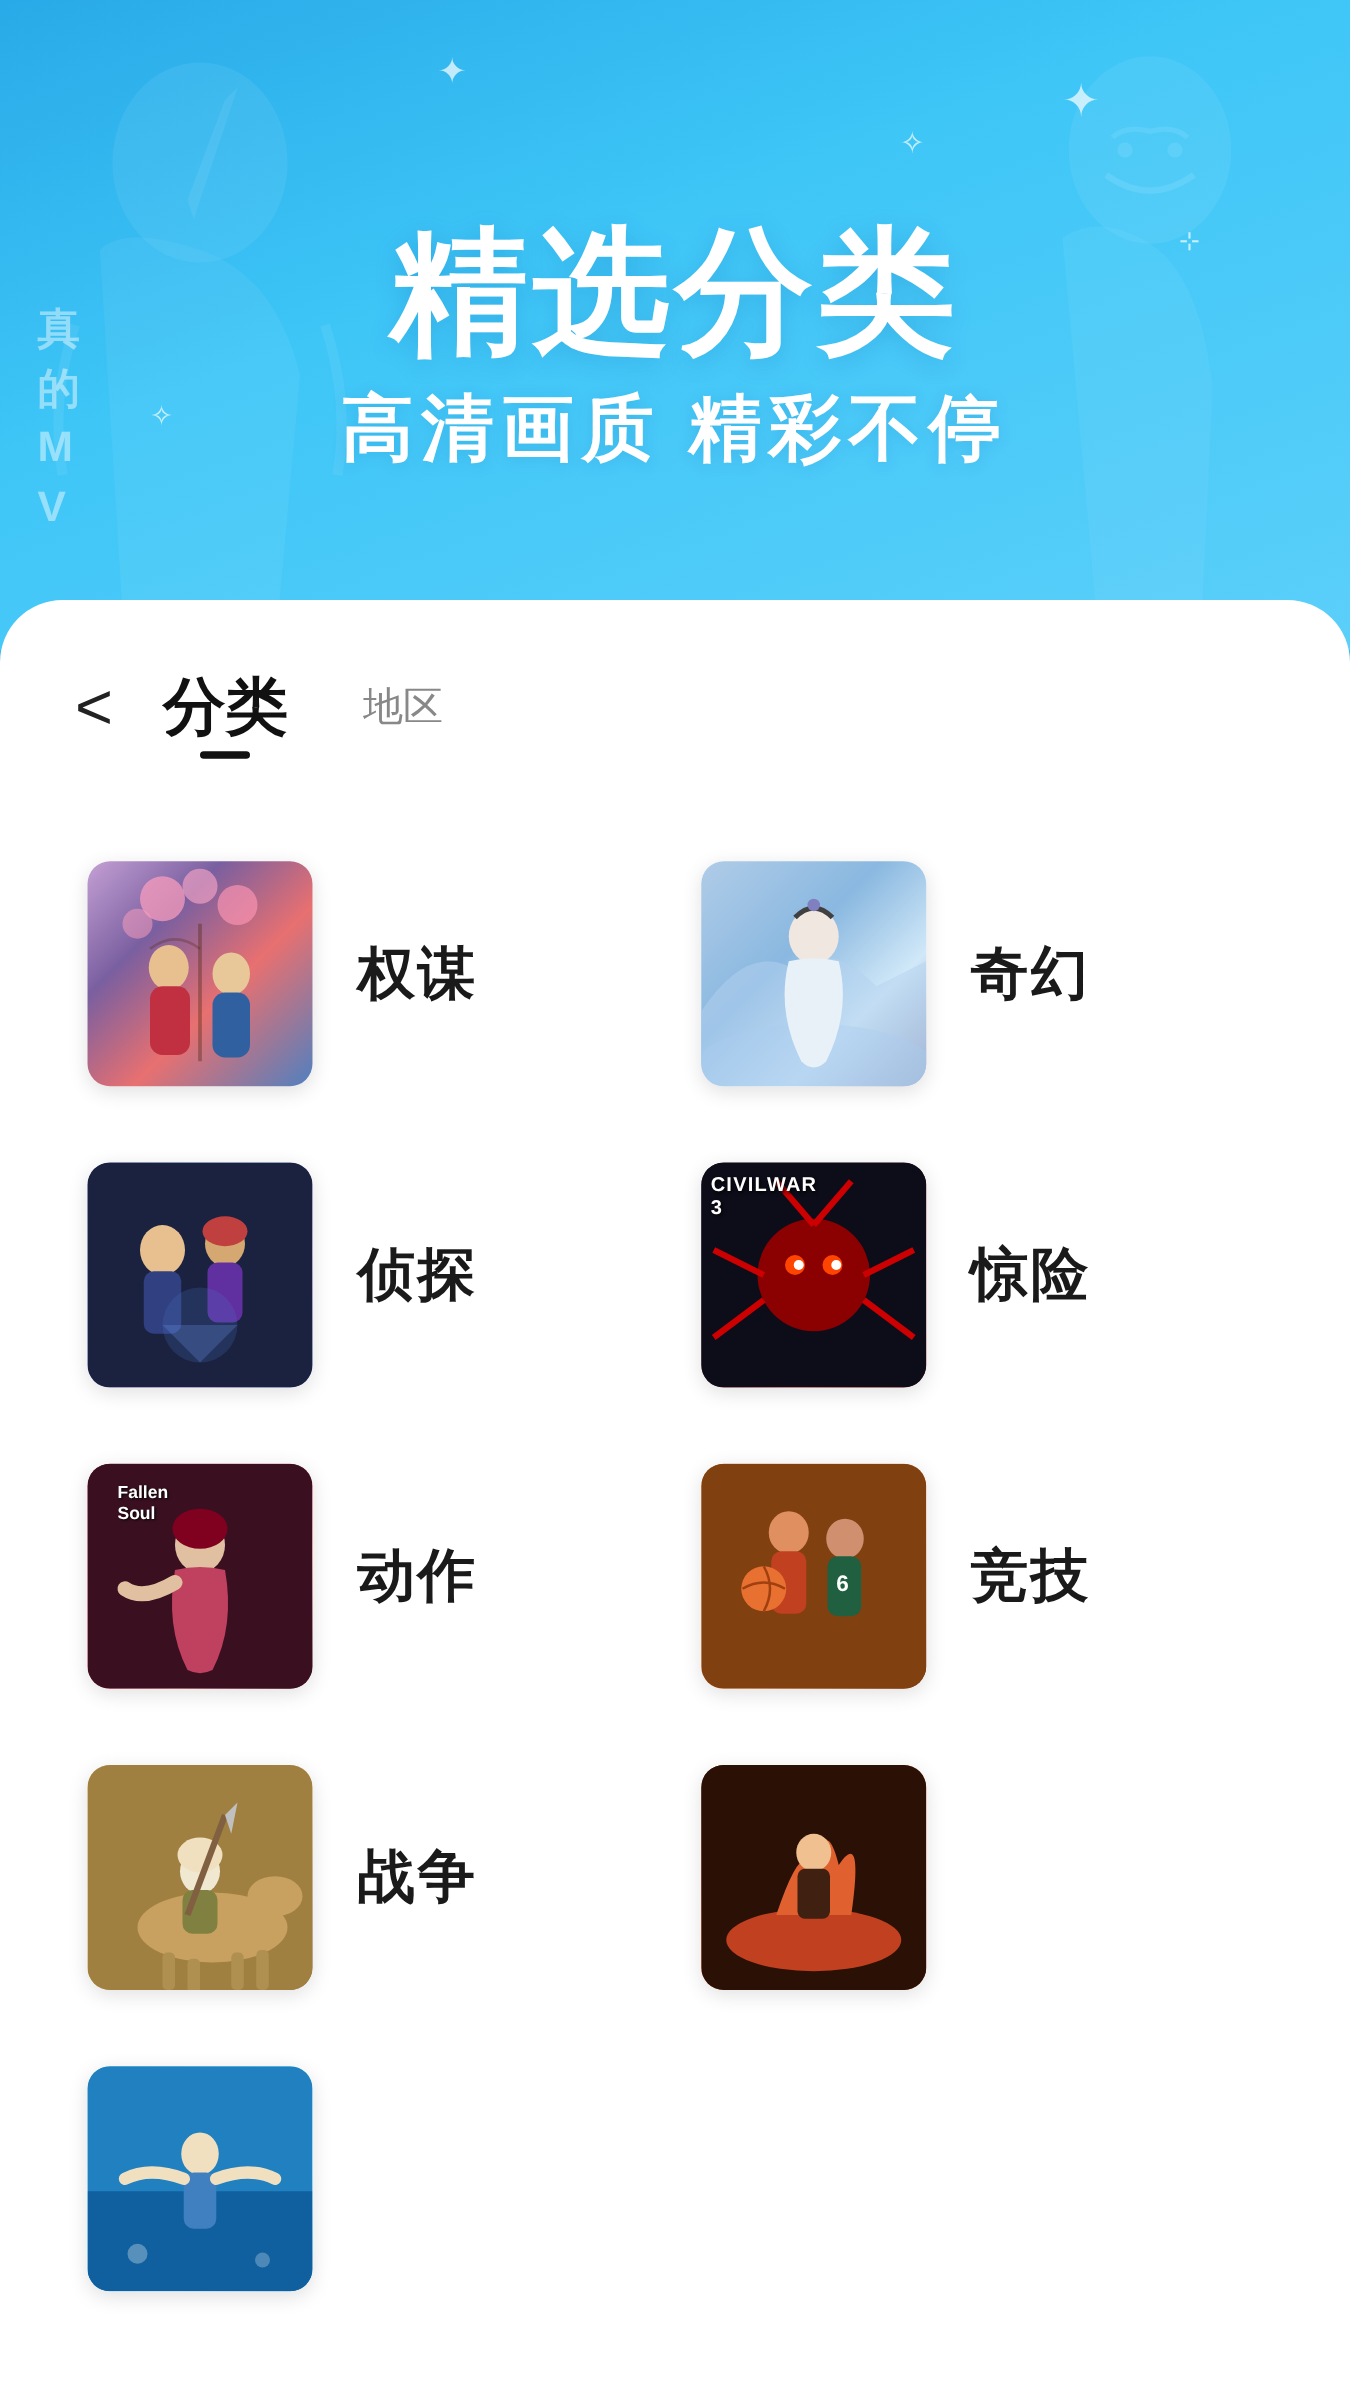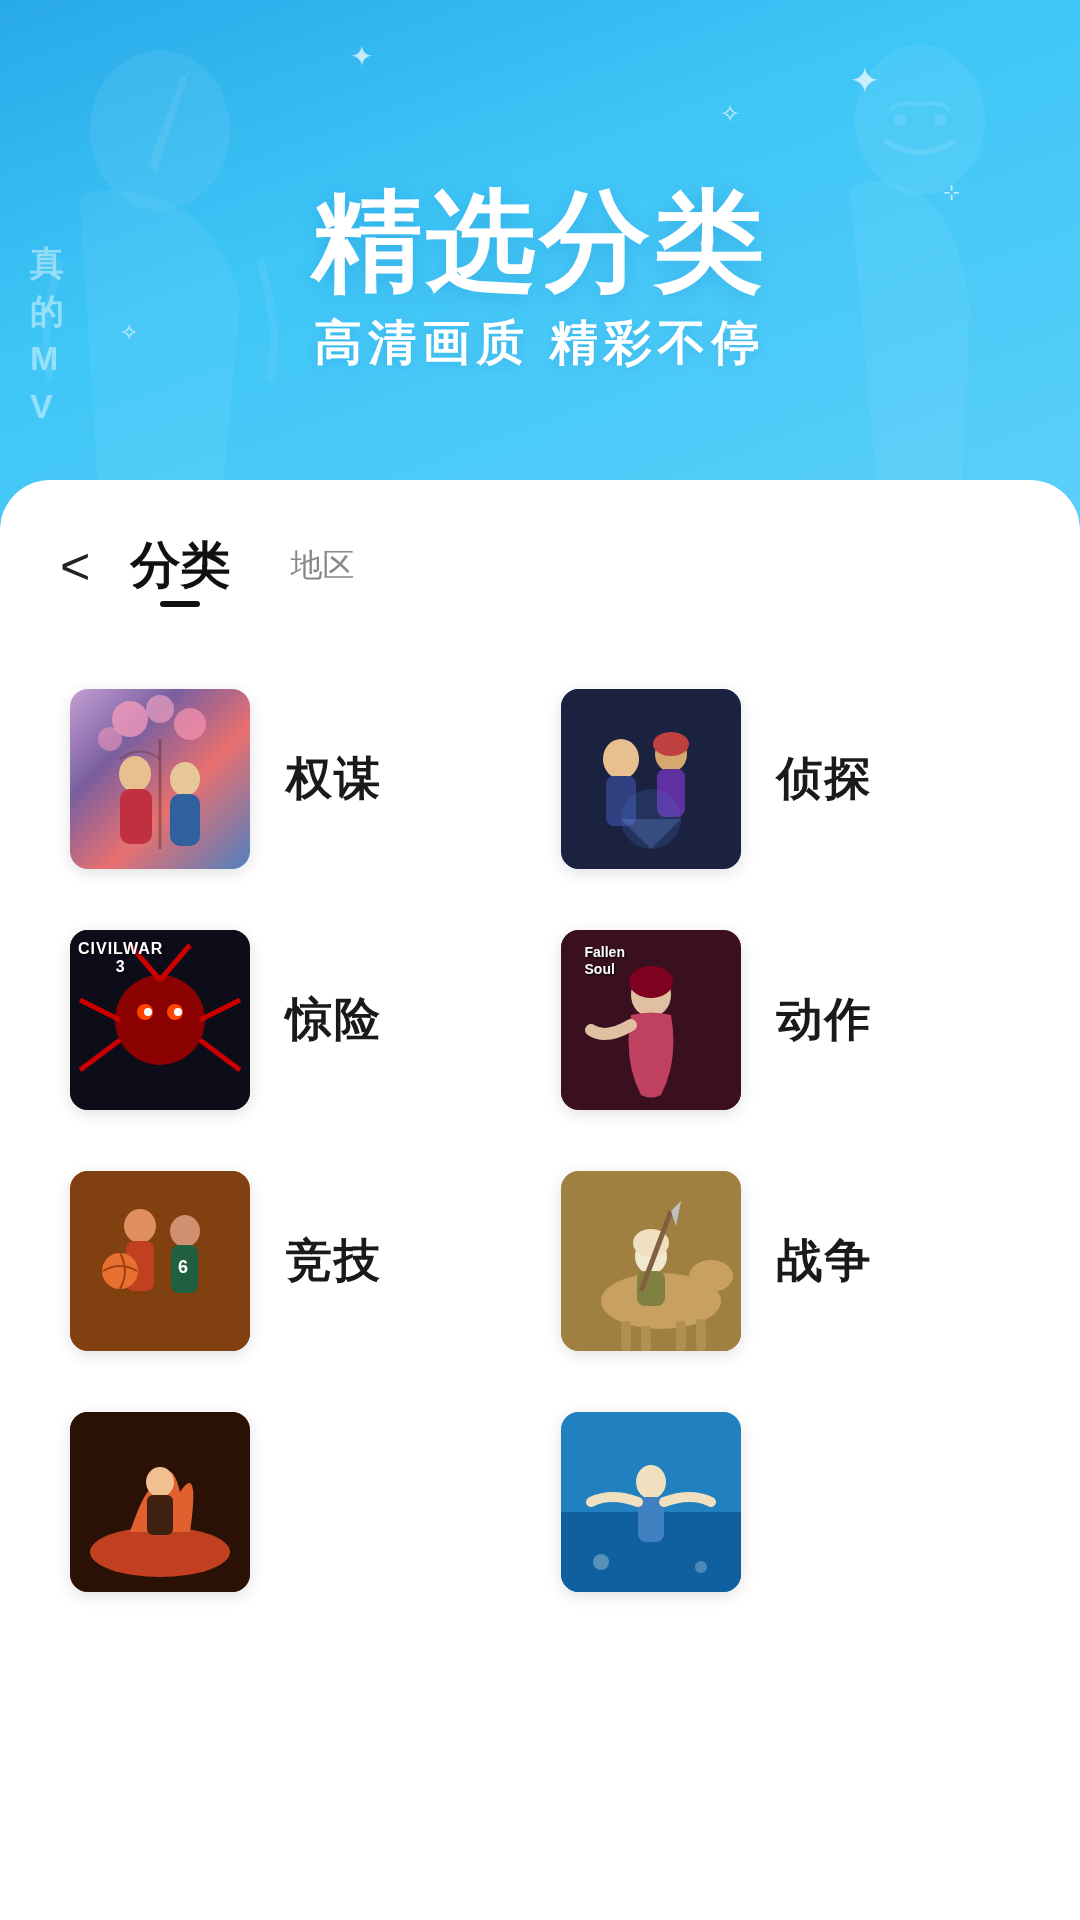--- a/index.html
+++ b/index.html
@@ -67,21 +67,21 @@
       font-size: 110px;
       font-weight: 900;
       color: #fff;
       letter-spacing: 4px;
       line-height: 1.1;
       text-shadow: 0 4px 20px rgba(0,80,160,0.18);
       margin-top: 34px;
     }
 
     .title-sub {
-      font-size: 48px;
+      font-size: 58px;
       font-weight: 700;
       color: #fff;
       letter-spacing: 6px;
       margin-top: 10px;
       text-shadow: 0 2px 12px rgba(0,80,160,0.15);
     }
 
     
     .watermark-left {
       position: absolute;
@@ -179,21 +179,20 @@
       background: linear-gradient(135deg, #c4a0d4 0%, #7a5fa0 30%, #e87070 60%, #5080c0 100%);
     }
     .thumb-qihuan {
       background: linear-gradient(135deg, #b0cce8 0%, #8ab8e0 40%, #d0e8f8 70%, #9098b8 100%);
     }
     .thumb-zhentan {
       background: linear-gradient(135deg, #304070 0%, #5070b0 40%, #a080c0 70%, #4060a0 100%);
     }
     .thumb-jingxian {
       background: linear-gradient(135deg, #1a1a2e 0%, #3a1a1a 40%, #c04040 70%, #801010 100%);
-      text-align: center;
     }
     .thumb-dongzuo {
       background: linear-gradient(135deg, #6a1a2a 0%, #c04860 40%, #f08080 70%, #3a1018 100%);
     }
     .thumb-jingji {
       background: linear-gradient(135deg, #c07030 0%, #e09060 40%, #f0a060 60%, #803010 100%);
     }
     .thumb-lishi {
       background: linear-gradient(135deg, #c8c0a0 0%, #a09070 40%, #808060 70%, #604830 100%);
     }
@@ -311,20 +310,36 @@
           <ellipse cx="65" cy="85" rx="16" ry="18" fill="#e8c090"></ellipse>
           <rect x="50" y="100" width="32" height="55" rx="10" fill="#c03040"></rect>
 
           <ellipse cx="115" cy="90" rx="15" ry="17" fill="#e8c898"></ellipse>
           <rect x="100" y="105" width="30" height="52" rx="10" fill="#3060a0"></rect>
         </svg>
       </div>
       <div class="category-label">权谋</div>
     </div>
 
+    <div class="category-item">
+      <div class="category-thumb thumb-qihuan">
+        <svg width="180" height="180" viewBox="0 0 180 180">
+
+          <ellipse cx="90" cy="170" rx="100" ry="40" fill="rgba(160,200,240,0.4)"></ellipse>
+          <path d="M0 120 Q40 60 80 90 Q100 60 140 100 L180 80 L180 180 L0 180Z" fill="rgba(180,210,240,0.5)"></path>
+
+          <ellipse cx="90" cy="60" rx="20" ry="22" fill="#f0e8e0"></ellipse>
+          <path d="M70 80 Q90 75 110 80 Q120 120 100 160 Q90 170 80 160 Q60 120 70 80Z" fill="#e8f0f8"></path>
+
+          <path d="M75 45 Q90 30 105 45" stroke="#404040" stroke-width="4" fill="none"></path>
+          <circle cx="90" cy="35" r="5" fill="#8080c0"></circle>
+        </svg>
+      </div>
+      <div class="category-label">奇幻</div>
+    </div>
 
     <div class="category-item">
       <div class="category-thumb thumb-zhentan">
         <svg width="180" height="180" viewBox="0 0 180 180">
 
           <rect width="180" height="180" fill="#1a2240"></rect>
 
           <ellipse cx="60" cy="70" rx="18" ry="20" fill="#e8c090"></ellipse>
           <rect x="45" y="87" width="30" height="50" rx="8" fill="#304080"></rect>
           <ellipse cx="110" cy="65" rx="16" ry="18" fill="#d4a870"></ellipse>

